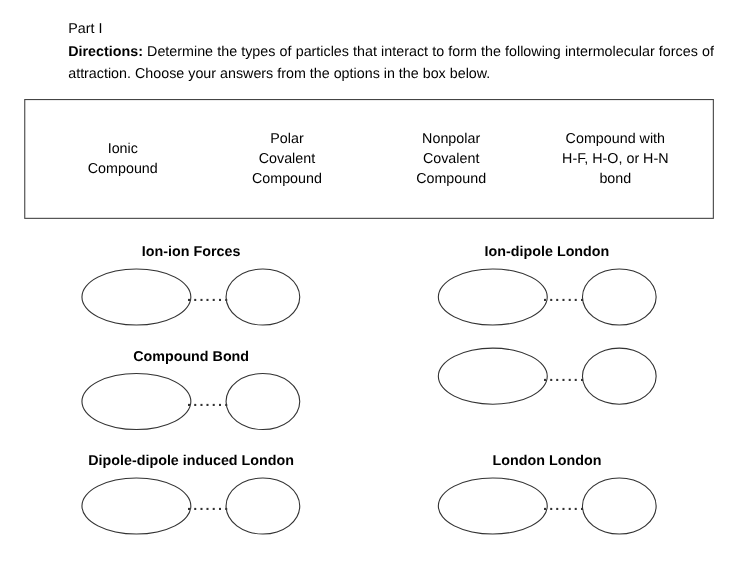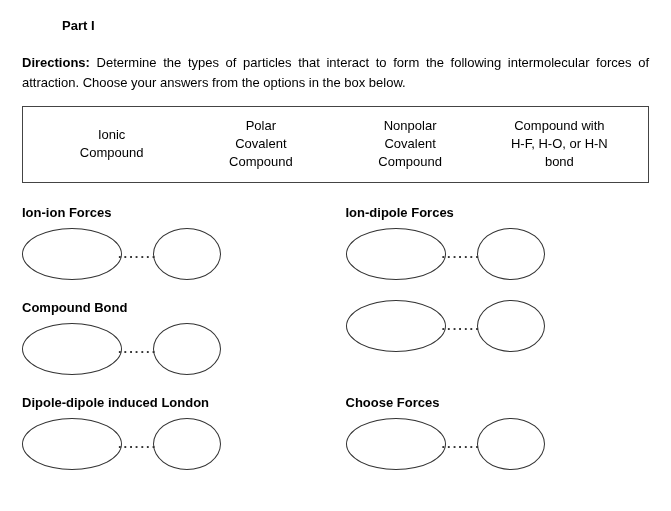--- a/index.html
+++ b/index.html
@@ -7,58 +7,59 @@
       background: #fff;
       font-family: Arial, sans-serif;
       font-size: 13px;
       color: #000;
       width: 671px;
       min-height: 511px;
       padding: 18px 22px;
     }
 
     .part-title {
-      font-weight: bold;
-      margin-bottom: 20px;
+      font-weight: normal;
+      margin-bottom: 4px;
       padding-left: 40px;
     }
 
     .directions {
       text-align: justify;
       margin-bottom: 14px;
       line-height: 1.5;
+      margin-left: 40px;
     }
 
     .options-box {
       border: 1.5px solid #444;
       display: flex;
       justify-content: space-between;
       align-items: center;
-      padding: 10px 14px;
+      padding: 26px 14px;
       margin-bottom: 22px;
       text-align: center;
     }
 
     .option-item {
       flex: 1;
       font-size: 13px;
       line-height: 1.4;
       padding: 0 6px;
     }
 
     .forces-grid {
       display: grid;
       grid-template-columns: 1fr 1fr;
       gap: 10px 20px;
     }
 
     .force-section {
       display: flex;
       flex-direction: column;
-      align-items: flex-start;
+      align-items: center;
       margin-bottom: 10px;
     }
 
     .force-title {
       font-weight: bold;
       font-size: 13px;
       margin-bottom: 8px;
       text-align: center;
     }
 
@@ -110,21 +111,21 @@
   <div class="force-section">
     <div class="force-title">Ion-ion Forces</div>
     <div class="ovals-row">
       <div class="oval"></div>
       <span class="dots">.......</span>
       <div class="oval oval-small"></div>
     </div>
   </div>
 
   <div class="force-section">
-    <div class="force-title">Ion-dipole Forces</div>
+    <div class="force-title">Ion-dipole London</div>
     <div class="ovals-row">
       <div class="oval"></div>
       <span class="dots">.......</span>
       <div class="oval oval-small"></div>
     </div>
   </div>
 
   <div class="force-section">
     <div class="force-title">Compound Bond</div>
     <div class="ovals-row">
@@ -145,21 +146,21 @@
   <div class="force-section">
     <div class="force-title">Dipole-dipole induced London</div>
     <div class="ovals-row">
       <div class="oval"></div>
       <span class="dots">.......</span>
       <div class="oval oval-small"></div>
     </div>
   </div>
 
   <div class="force-section">
-    <div class="force-title">Choose Forces</div>
+    <div class="force-title">London London</div>
     <div class="ovals-row">
       <div class="oval"></div>
       <span class="dots">.......</span>
       <div class="oval oval-small"></div>
     </div>
   </div>
 
 </div>
 
 </body></html>

